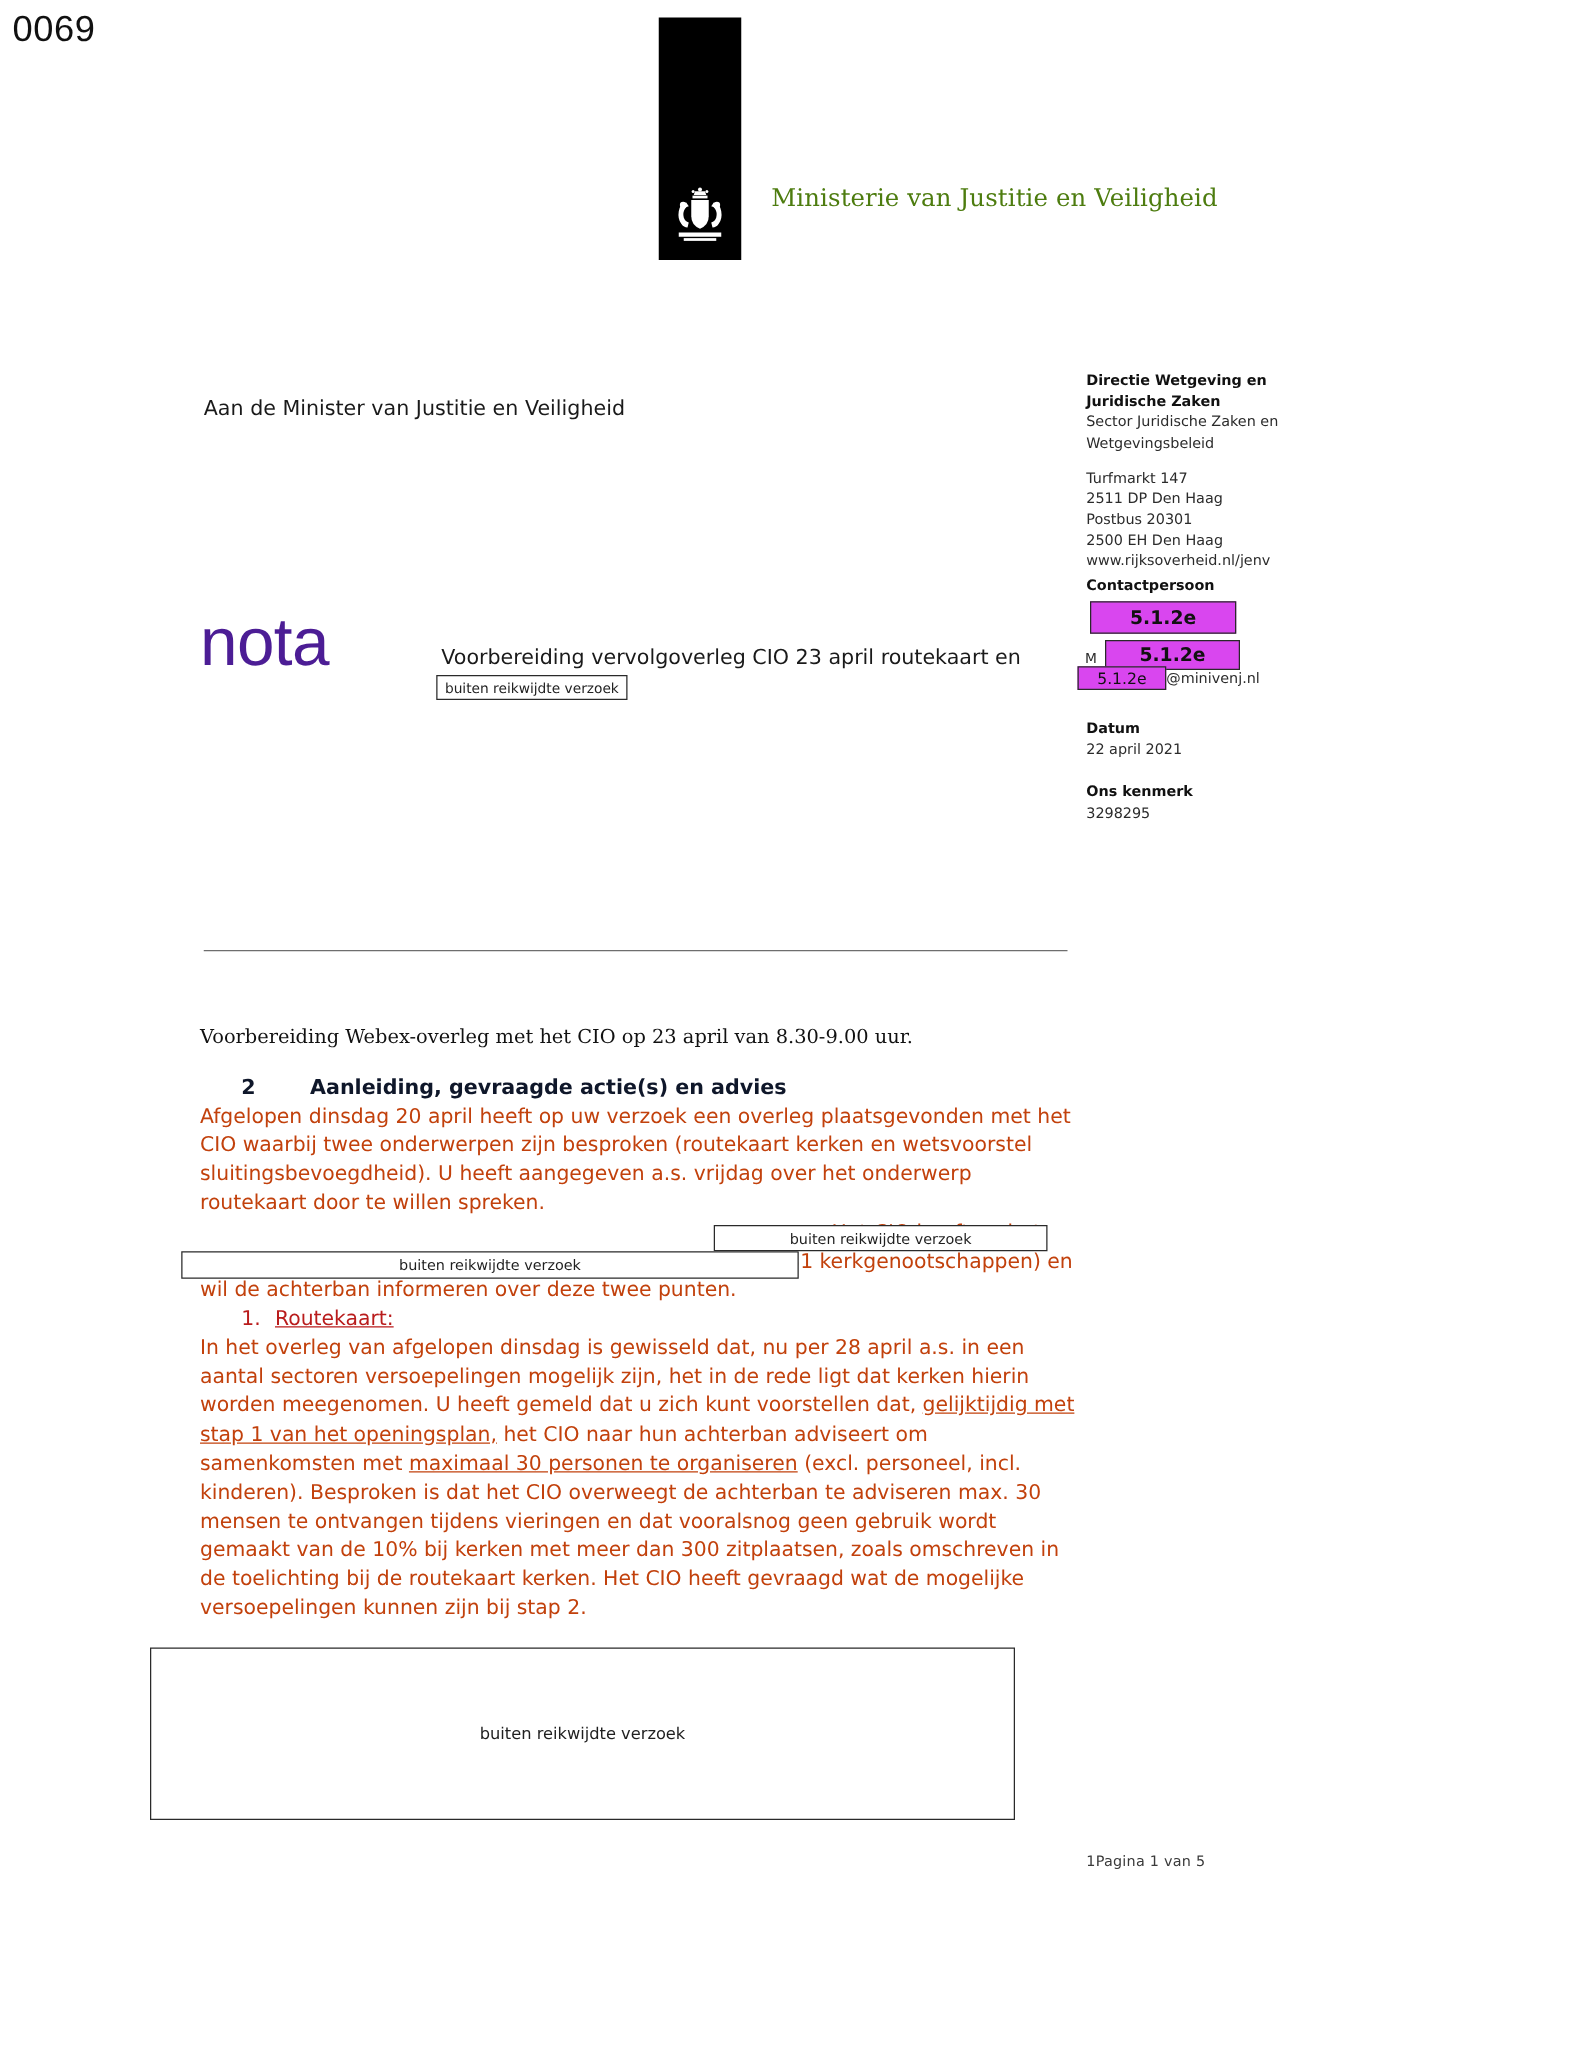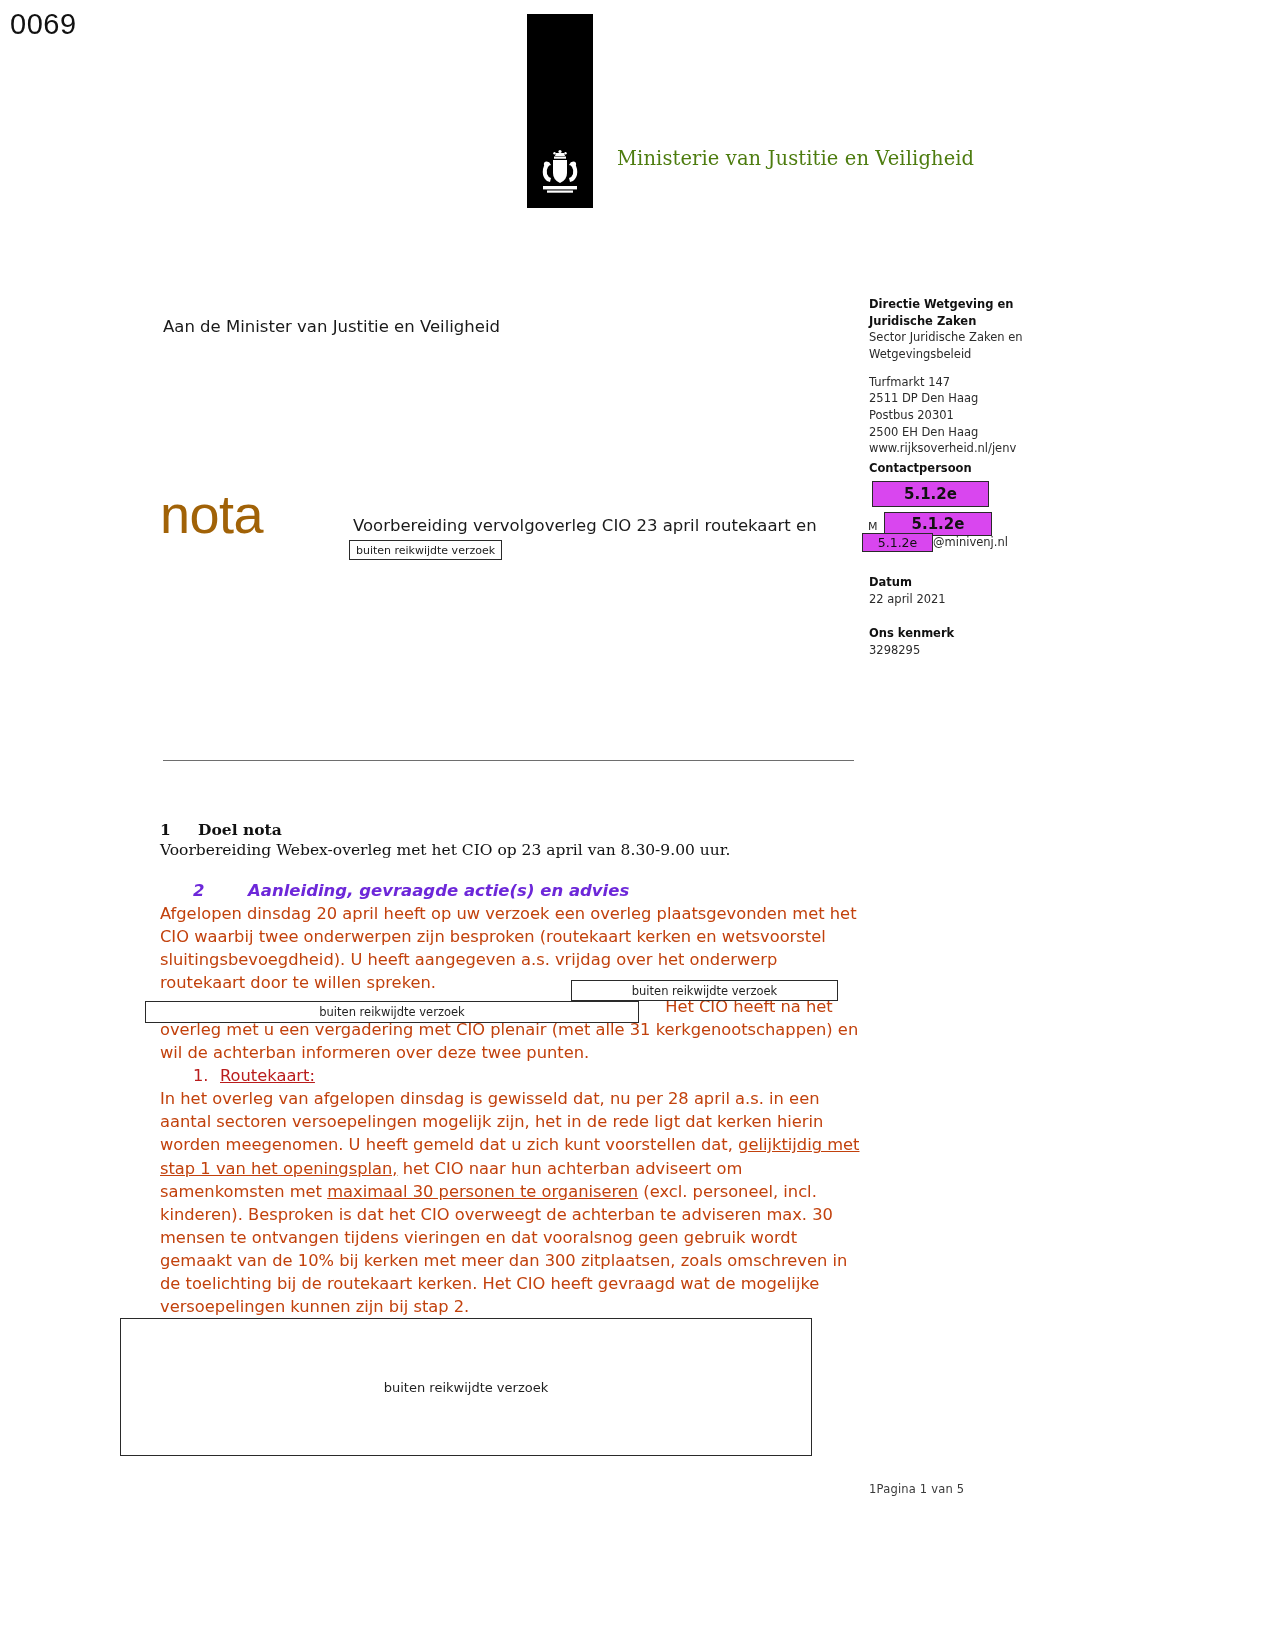--- a/index.html
+++ b/index.html
@@ -73,21 +73,21 @@
 
   
   .nota-title {
     position: absolute;
     left: 160px;
     top: 487px;
     font-family: "Liberation Sans", sans-serif;
     font-size: 54px;
     font-weight: 300;
     letter-spacing: -0.5px;
-    color: #a16207;
+    color: #4c1d95;
     line-height: 1;
   }
   .subject-line {
     position: absolute;
     left: 353px;
     top: 515px;
     width: 500px;
     font-size: 16.5px;
     color: #1a1a1a;
     line-height: 1.35;
@@ -204,24 +204,23 @@
   .sec1-head .num { display: inline-block; width: 38px; }
   .sec1-body {
     font-family: "DejaVu Serif", serif;
     font-size: 15.5px;
     color: #111;
     margin: 0 0 22px 0;
   }
   .sec2-head {
     font-size: 16.5px;
     font-weight: bold;
-    color: #6d28d9;
+    color: #0f172a;
     margin: 0 0 2px 0;
     padding-left: 33px;
-    font-style: italic;
   }
   .sec2-head .num { display: inline-block; width: 55px; }
   .para {
     font-size: 16.3px;
     line-height: 1.42;
     color: #c2410c;
     margin: 0;
   }
   .list-item {
     font-size: 16.3px;
@@ -343,23 +342,20 @@
 
 <div class="meta-ref">
   <div class="bold" style="font-weight:bold;color:#111">Ons kenmerk</div>
   <div>3298295</div>
 </div>
 
 <div class="hrule"></div>
 
 <div class="body-wrap">
 
-  <div class="sec1-head">
-    <span class="num">1</span><span>Doel nota</span>
-  </div>
   <p class="sec1-body">Voorbereiding Webex-overleg met het CIO op 23 april van 8.30-9.00 uur.</p>
 
   <div class="sec2-head">
     <span class="num">2</span><span>Aanleiding, gevraagde actie(s) en advies</span>
   </div>
   <p class="para">
     <span>Afgelopen dinsdag 20 april heeft op uw verzoek een overleg plaatsgevonden met het CIO waarbij twee onderwerpen zijn besproken (routekaart kerken en wetsvoorstel sluitingsbevoegdheid). U heeft aangegeven a.s. vrijdag over het onderwerp routekaart door te willen spreken.</span>
     <span style="display:inline-block;width:270px"></span>
     <span style="display:inline-block;width:500px"></span>
     <span>Het CIO heeft na het overleg met u een vergadering met CIO plenair (met alle 31 kerkgenootschappen) en wil de achterban informeren over deze twee punten.</span>

